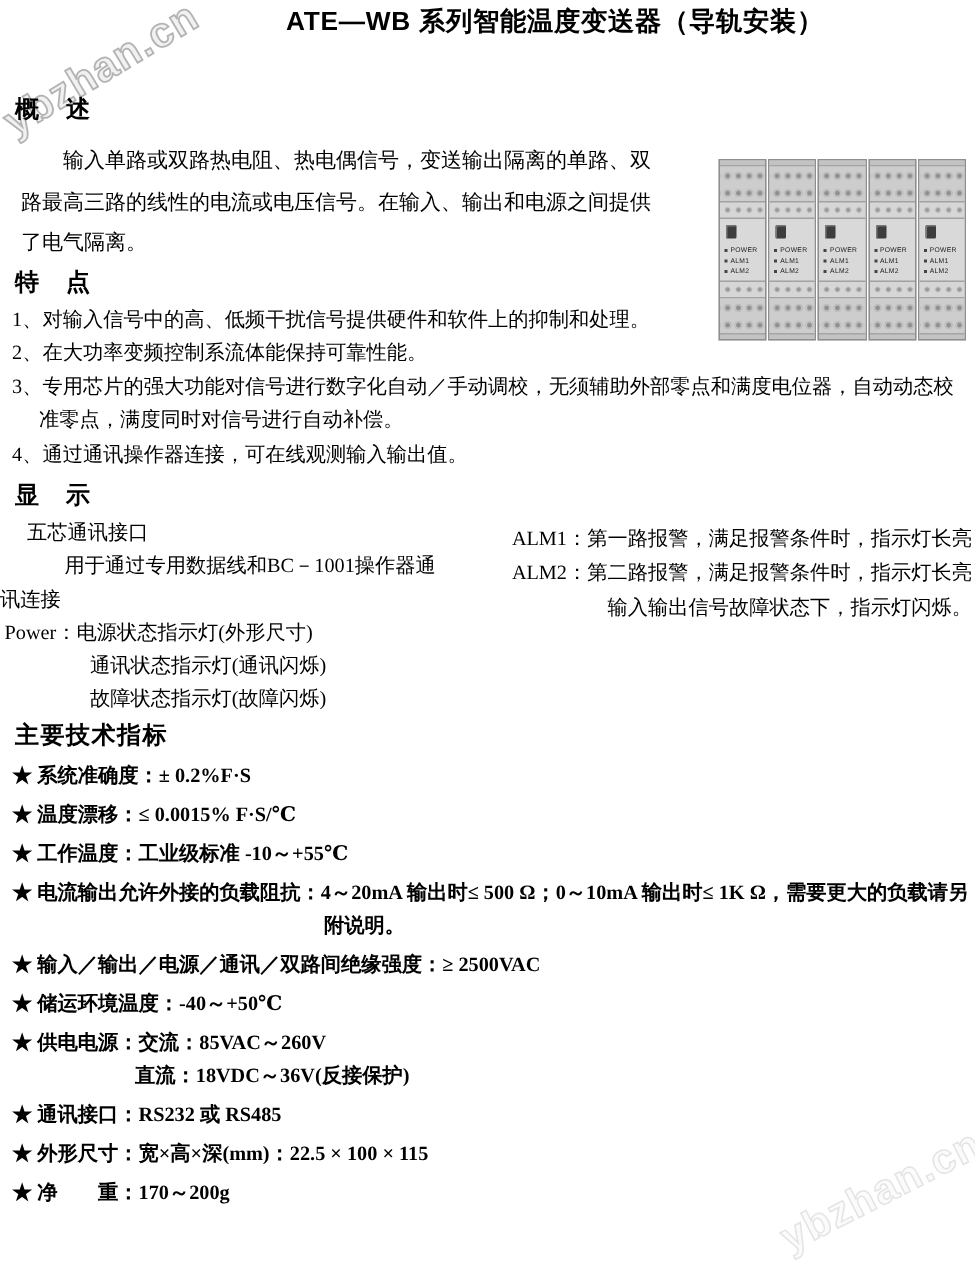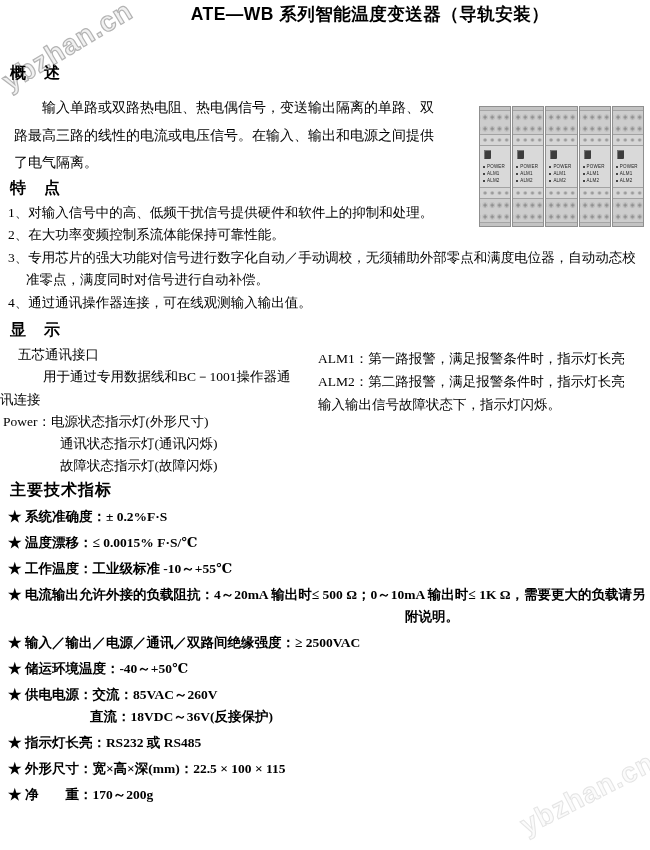--- a/index.html
+++ b/index.html
@@ -47,26 +47,26 @@
   .led{width:2px;height:2px;background:#444;flex:0 0 auto;}
 
   
   .features{position:absolute;left:8px;top:202px;width:638px;font-size:13.5px;line-height:22.4px;}
   .feat{padding-left:18px;text-indent:-18px;}
 
   
   .disp-left{position:absolute;left:0;top:344px;width:305px;font-size:13.5px;line-height:22.3px;}
   .dl0{margin-left:18px}.dl1{margin-left:43px}.dl2{margin-left:0}
   .dl3{margin-left:3px}.dl4{margin-left:60px}.dl5{margin-left:60px}
-  .disp-right{position:absolute;left:318px;top:347px;width:330px;font-size:13.5px;line-height:23px;}
+  .disp-right{position:absolute;left:318px;top:347px;width:330px;font-size:13.5px;line-height:23px;text-align:right;}
 
   
   .specs{position:absolute;left:8px;top:506px;width:640px;font-size:13.5px;line-height:22px;font-weight:bold;}
   .spec{margin-bottom:4px;}
-  .cont-note{margin-left:208px;text-align:center;}
+  .cont-note{margin-left:208px;}
   .cont-power{margin-left:82px;}
 </style>
 </head>
 <body>
 
 <div class="page">
 
   <div class="wm wm-tl">ybzhan.cn</div>
   <div class="wm wm-br">ybzhan.cn</div>
 
@@ -224,18 +224,18 @@
     <div class="spec">
       <div>★ 电流输出允许外接的负载阻抗：4～20mA 输出时≤ 500 Ω；0～10mA 输出时≤ 1K Ω，需要更大的负载请另</div>
       <div class="cont-note">附说明。</div>
     </div>
     <div class="spec">★ 输入／输出／电源／通讯／双路间绝缘强度：≥ 2500VAC</div>
     <div class="spec">★ 储运环境温度：-40～+50℃</div>
     <div class="spec">
       <div>★ 供电电源：交流：85VAC～260V</div>
       <div class="cont-power">直流：18VDC～36V(反接保护)</div>
     </div>
-    <div class="spec">★ 指示灯长亮：RS232 或 RS485</div>
+    <div class="spec">★ 通讯接口：RS232 或 RS485</div>
     <div class="spec">★ 外形尺寸：宽×高×深(mm)：22.5 × 100 × 115</div>
     <div class="spec">★ 净　　重：170～200g</div>
   </div>
 
 </div>
 
 </body></html>

